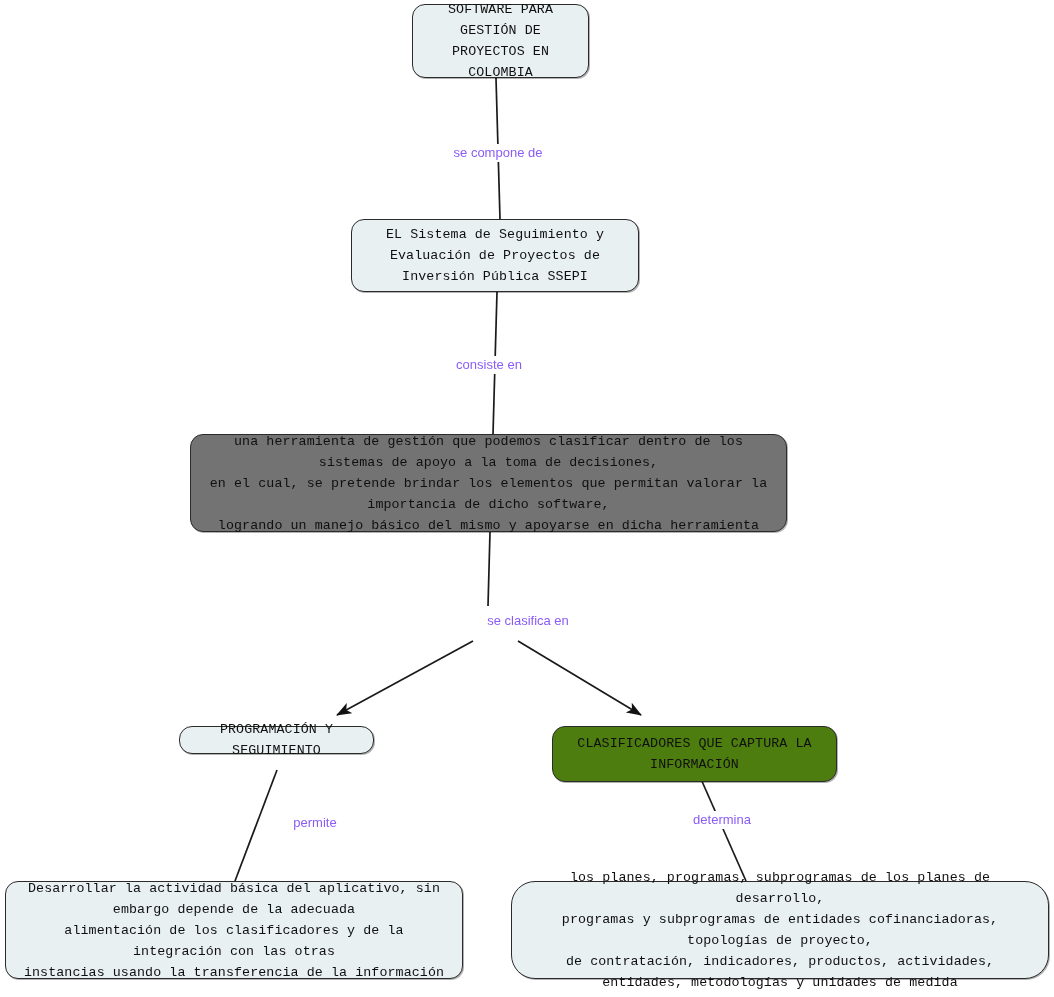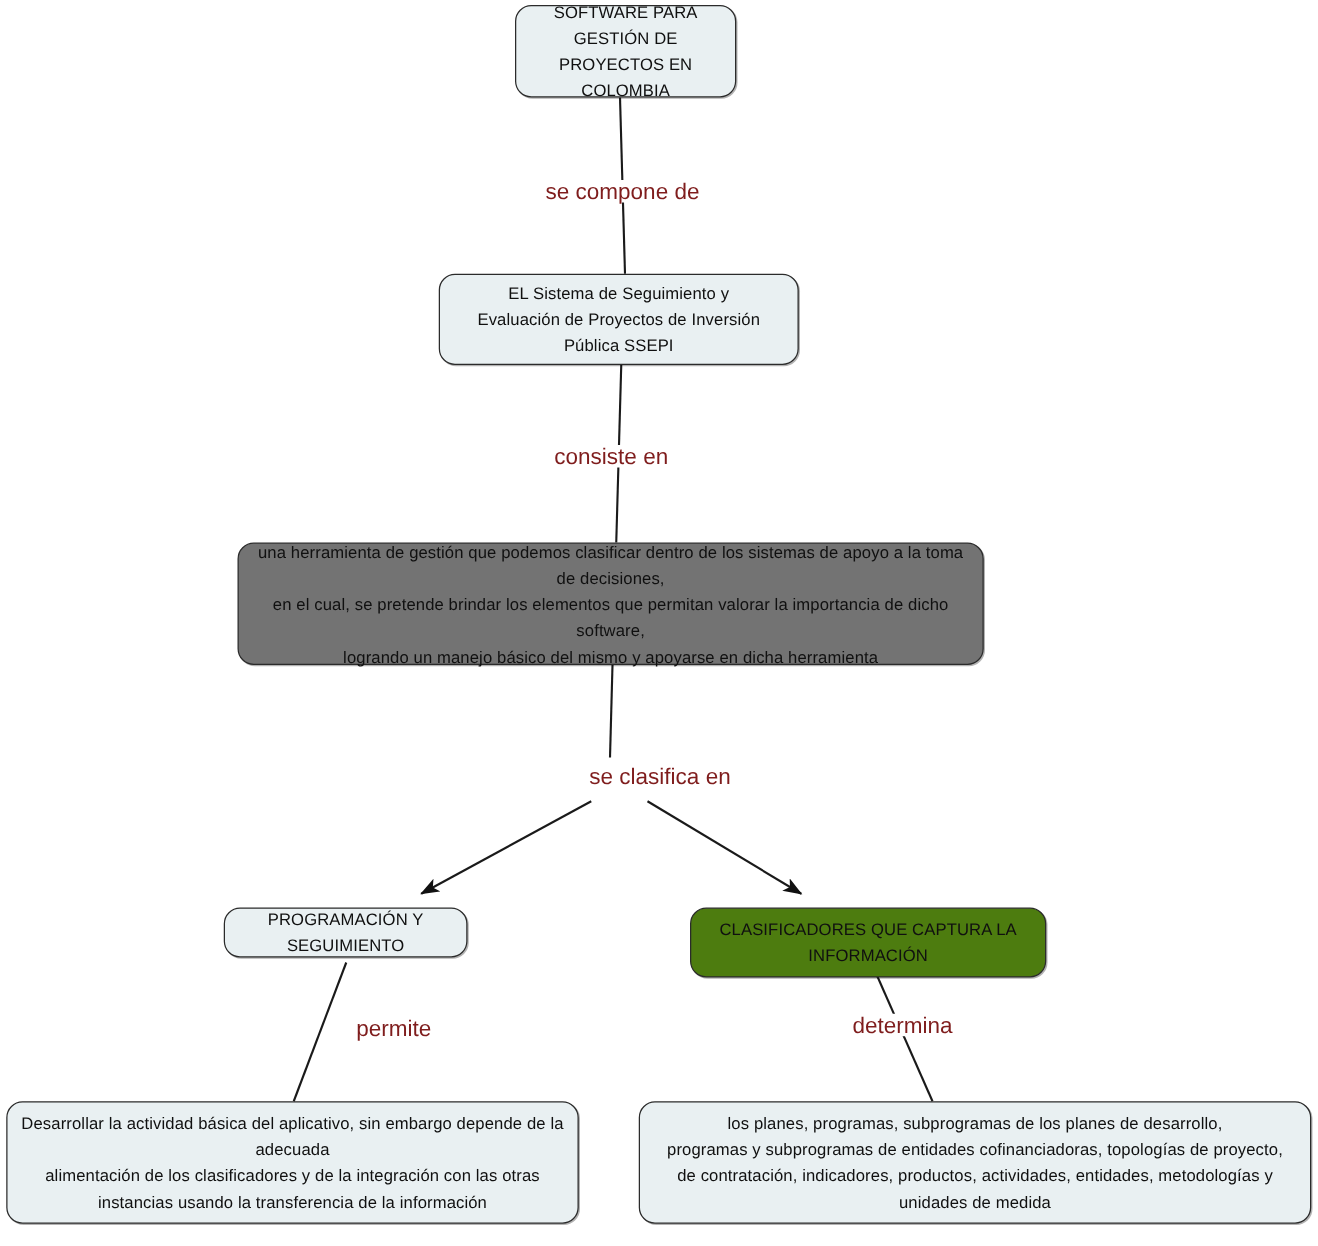--- a/index.html
+++ b/index.html
@@ -33,33 +33,34 @@
     border-radius: 13px;
     display: flex;
     align-items: center;
     justify-content: center;
     text-align: center;
     color: #101010;
     font-size: 13.3px;
     line-height: 21px;
     letter-spacing: 0.1px;
     box-shadow: 1px 1px 0 rgba(0,0,0,0.30);
+    font-family: Liberation Mono, monospace;
   }
   .node-text {
     display: block;
     width: 100%;
     white-space: pre-line;
     padding: 0 10px;
     box-sizing: border-box;
   }
   .edge-label {
     position: absolute;
-    font-size: 18px;
+    font-size: 13px;
     line-height: 16px;
-    color: #7f1d1d;
+    color: #8b5cf6;
     white-space: nowrap;
     background: #ffffff;
     padding: 1px 5px;
     transform: translate(-50%, -50%);
   }
 </style>
 </head>
 <body>
 
 <div id="canvas">
@@ -87,32 +88,32 @@
       </div>
       <div class="node" style="left: 351px; top: 219px; width: 288px; height: 73px; background: rgb(233, 240, 242); border-color: rgb(43, 43, 43);">
         <span class="node-text">EL Sistema de Seguimiento y
 Evaluación de Proyectos de Inversión Pública SSEPI</span>
       </div>
       <div class="node" style="left: 190px; top: 434px; width: 597px; height: 98px; background: #737373; border-color: rgb(43, 43, 43);">
         <span class="node-text">una herramienta de gestión que podemos clasificar dentro de los sistemas de apoyo a la toma de decisiones,
 en el cual, se pretende brindar los elementos que permitan valorar la importancia de dicho software,
 logrando un manejo básico del mismo y apoyarse en dicha herramienta</span>
       </div>
-      <div class="node" style="left: 179px; top: 726px; width: 195px; height: 40px; background: rgb(233, 240, 242); border-color: rgb(43, 43, 43);">
+      <div class="node" style="left: 179px; top: 726px; width: 195px; height: 28px; background: rgb(233, 240, 242); border-color: rgb(43, 43, 43);">
         <span class="node-text">PROGRAMACIÓN Y SEGUIMIENTO</span>
       </div>
       <div class="node" style="left: 552px; top: 726px; width: 285px; height: 56px; background: #4d7c0f; border-color: rgb(43, 43, 43); justify-content: flex-end;">
         <span class="node-text">CLASIFICADORES QUE CAPTURA LA INFORMACIÓN</span>
       </div>
       <div class="node" style="left: 5px; top: 881px; width: 458px; height: 98px; background: rgb(233, 240, 242); border-color: rgb(43, 43, 43);">
         <span class="node-text">Desarrollar la actividad básica del aplicativo, sin embargo depende de la adecuada
 alimentación de los clasificadores y de la integración con las otras
 instancias usando la transferencia de la información</span>
       </div>
-      <div class="node" style="left: 511px; top: 881px; width: 538px; height: 98px; background: rgb(233, 240, 242); border-color: rgb(43, 43, 43);">
+      <div class="node" style="left: 511px; top: 881px; width: 538px; height: 98px; background: rgb(233, 240, 242); border-color: rgb(43, 43, 43); border-radius: 24px;">
         <span class="node-text">los planes, programas, subprogramas de los planes de desarrollo,
 programas y subprogramas de entidades cofinanciadoras, topologías de proyecto,
 de contratación, indicadores, productos, actividades, entidades, metodologías y unidades de medida</span>
       </div>
     </div>
   <div id="labels-layer">
       <div class="edge-label" style="left: 498px; top: 153px;">se compone de</div>
       <div class="edge-label" style="left: 489px; top: 365px;">consiste en</div>
       <div class="edge-label" style="left: 486px; top: 621px; margin-left: 42px;">se clasifica en</div>
       <div class="edge-label" style="left: 271px; top: 823px; margin-left: 44px;">permite</div>

